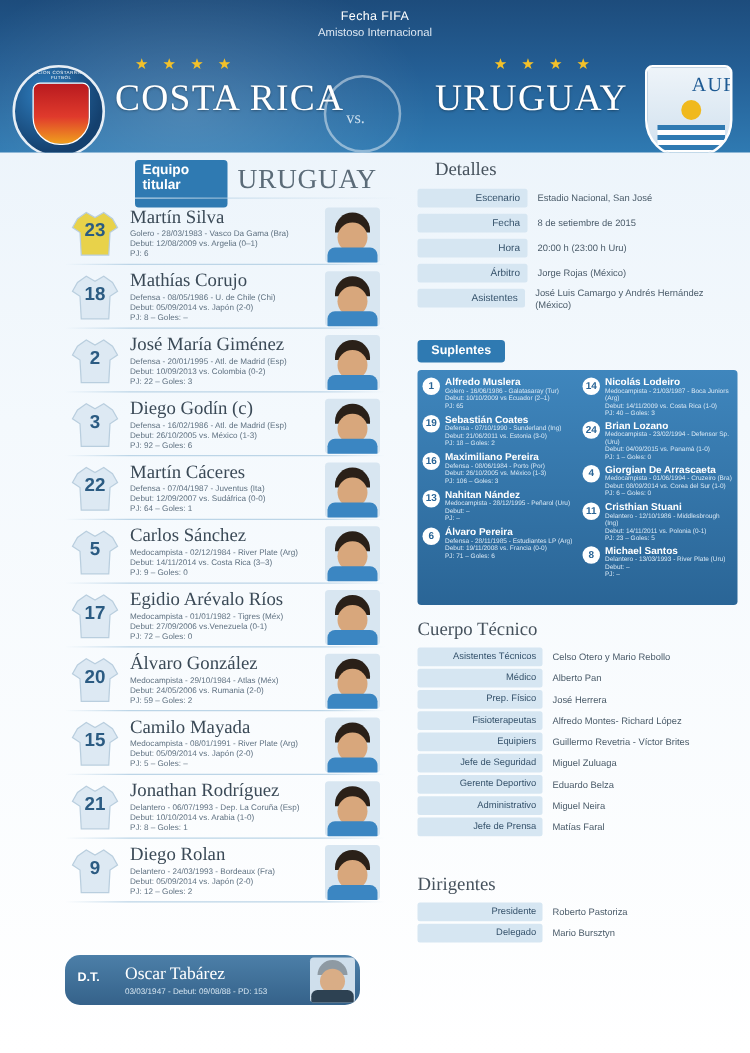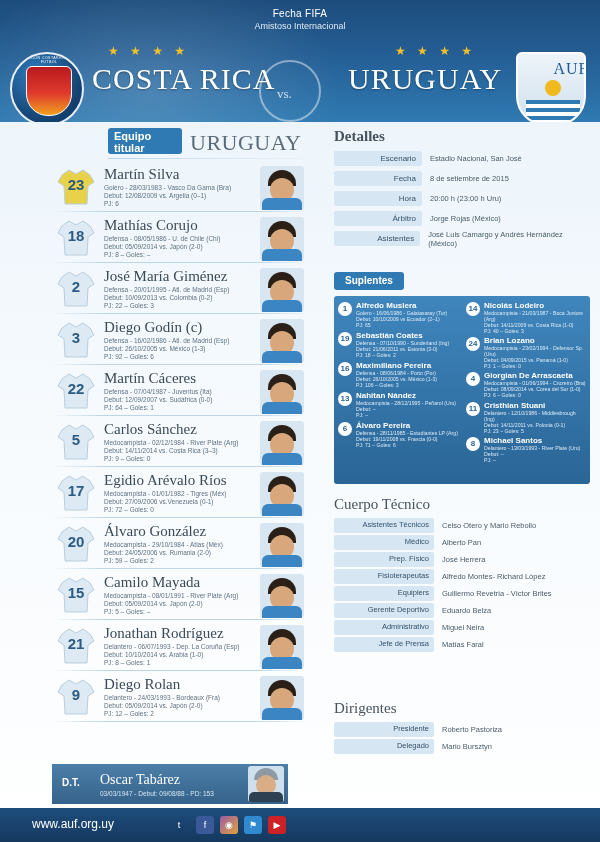--- a/index.html
+++ b/index.html
@@ -77,21 +77,21 @@
     position:absolute; left:27px; top:26px; width:16px; height:16px; border-radius:50%;
     background:#f0b91d;
   }
   .crest-uy .stripes{
     position:absolute; left:8px; top:46px; width:54px; height:22px;
     background:repeating-linear-gradient(180deg,#2f7ab2 0 4px,#ffffff 4px 8px);
   }
 
   
   .eq-tit {
-    position:absolute; left:108px; top:128px; width:74px; height:26px;
+    position:absolute; left:108px; top:128px; width:74px; height:38px;
     background:#2f7ab2; color:#fff; border-radius:3px;
     font-size:11px; font-weight:bold; line-height:12px; padding:2px 0 0 6px;
   }
   .eq-tit span{ display:block; }
   .eq-tit-team{
     position:absolute; left:190px; top:130px;
     font-family:"Liberation Serif", serif; font-size:22px; color:#5b6b78;
     letter-spacing:.5px;
   }
   .hdr-rule{
@@ -129,21 +129,21 @@
   .prow .face .skin{ position:absolute; left:10px; top:12px; width:24px; height:24px; border-radius:12px; background:#d8a77c; }
   .prow .face .body{ position:absolute; left:2px; top:32px; width:40px; height:14px; border-radius:6px 6px 0 0; background:#3b86c2; }
   .prow .sep{
     position:absolute; left:22px; bottom:0; width:256px; height:1px;
     background:linear-gradient(90deg,rgba(180,205,224,0),#bcd5e7 20%,#bcd5e7 80%,rgba(180,205,224,0));
   }
 
   .dt-row{
     position:absolute; left:52px; top:764px; width:236px; height:40px;
     background:linear-gradient(180deg,#4c7fa8,#35628a);
-    border-radius:0;
+    border-radius:12px;
   }
   .dt-tag{
     position:absolute; left:10px; top:13px; color:#ffffff; font-size:10px; font-weight:bold;
   }
   .dt-name{
     position:absolute; left:48px; top:8px; color:#ffffff;
     font-family:"Liberation Serif", serif; font-size:14px;
   }
   .dt-sub{
     position:absolute; left:48px; top:26px; color:#d6e6f2; font-size:6.5px;
@@ -154,21 +154,21 @@
   }
   .dt-face .hair{ position:absolute; left:6px; top:2px; width:24px; height:12px; border-radius:12px 12px 0 0; background:#8e9aa3;}
   .dt-face .skin{ position:absolute; left:8px; top:9px; width:20px; height:20px; border-radius:10px; background:#d9ad86;}
   .dt-face .body{ position:absolute; left:1px; top:26px; width:34px; height:12px; border-radius:5px 5px 0 0; background:#2d4152;}
 
   
   .sec-title{
     position:absolute;
     font-family:"Liberation Serif", serif; font-size:15px; color:#46525d;
   }
-  .detalles-title{ left:334px; top:128px;font-weight:bold; }
+  .detalles-title{ left:348px; top:128px; }
   .det-table{ position:absolute; left:334px; top:150px; width:256px; }
   .det-row{ display:flex; align-items:center; height:17px; margin-bottom:3px; }
   .det-lbl{
     width:88px; height:15px; background:#d6e6f2; color:#35526b;
     font-size:8px; text-align:right; padding-right:6px; line-height:15px;
     border-radius:2px;
   }
   .det-val{ font-size:7.5px; color:#4a5b69; padding-left:8px; }
 
   .sup-badge{
@@ -594,20 +594,24 @@
       </div>
       <div class="ct-row">
         <div class="ct-lbl">Fisioterapeutas</div>
         <div class="ct-val">Alfredo Montes-  Richard López</div>
       </div>
       <div class="ct-row">
         <div class="ct-lbl">Equipiers</div>
         <div class="ct-val">Guillermo Revetria -  Víctor Brites</div>
       </div>
       <div class="ct-row">
+        <div class="ct-lbl">Jefe de Seguridad</div>
+        <div class="ct-val">Miguel Zuluaga</div>
+      </div>
+      <div class="ct-row">
         <div class="ct-lbl">Gerente Deportivo</div>
         <div class="ct-val">Eduardo Belza</div>
       </div>
       <div class="ct-row">
         <div class="ct-lbl">Administrativo</div>
         <div class="ct-val">Miguel Neira</div>
       </div>
       <div class="ct-row">
         <div class="ct-lbl">Jefe de Prensa</div>
         <div class="ct-val">Matías Faral</div>
@@ -619,21 +623,13 @@
       <div class="ct-row">
         <div class="ct-lbl">Presidente</div>
         <div class="ct-val">Roberto Pastoriza</div>
       </div>
       <div class="ct-row">
         <div class="ct-lbl">Delegado</div>
         <div class="ct-val">Mario Bursztyn</div>
       </div>
     </div>
 
-  <div class="footer">
-    <div class="url">www.auf.org.uy</div>
-    <div class="soc s1">t</div>
-    <div class="soc s2">f</div>
-    <div class="soc s3">◉</div>
-    <div class="soc s4">⚑</div>
-    <div class="soc s5">▶</div>
-  </div>
 </div>
 
 </body></html>

